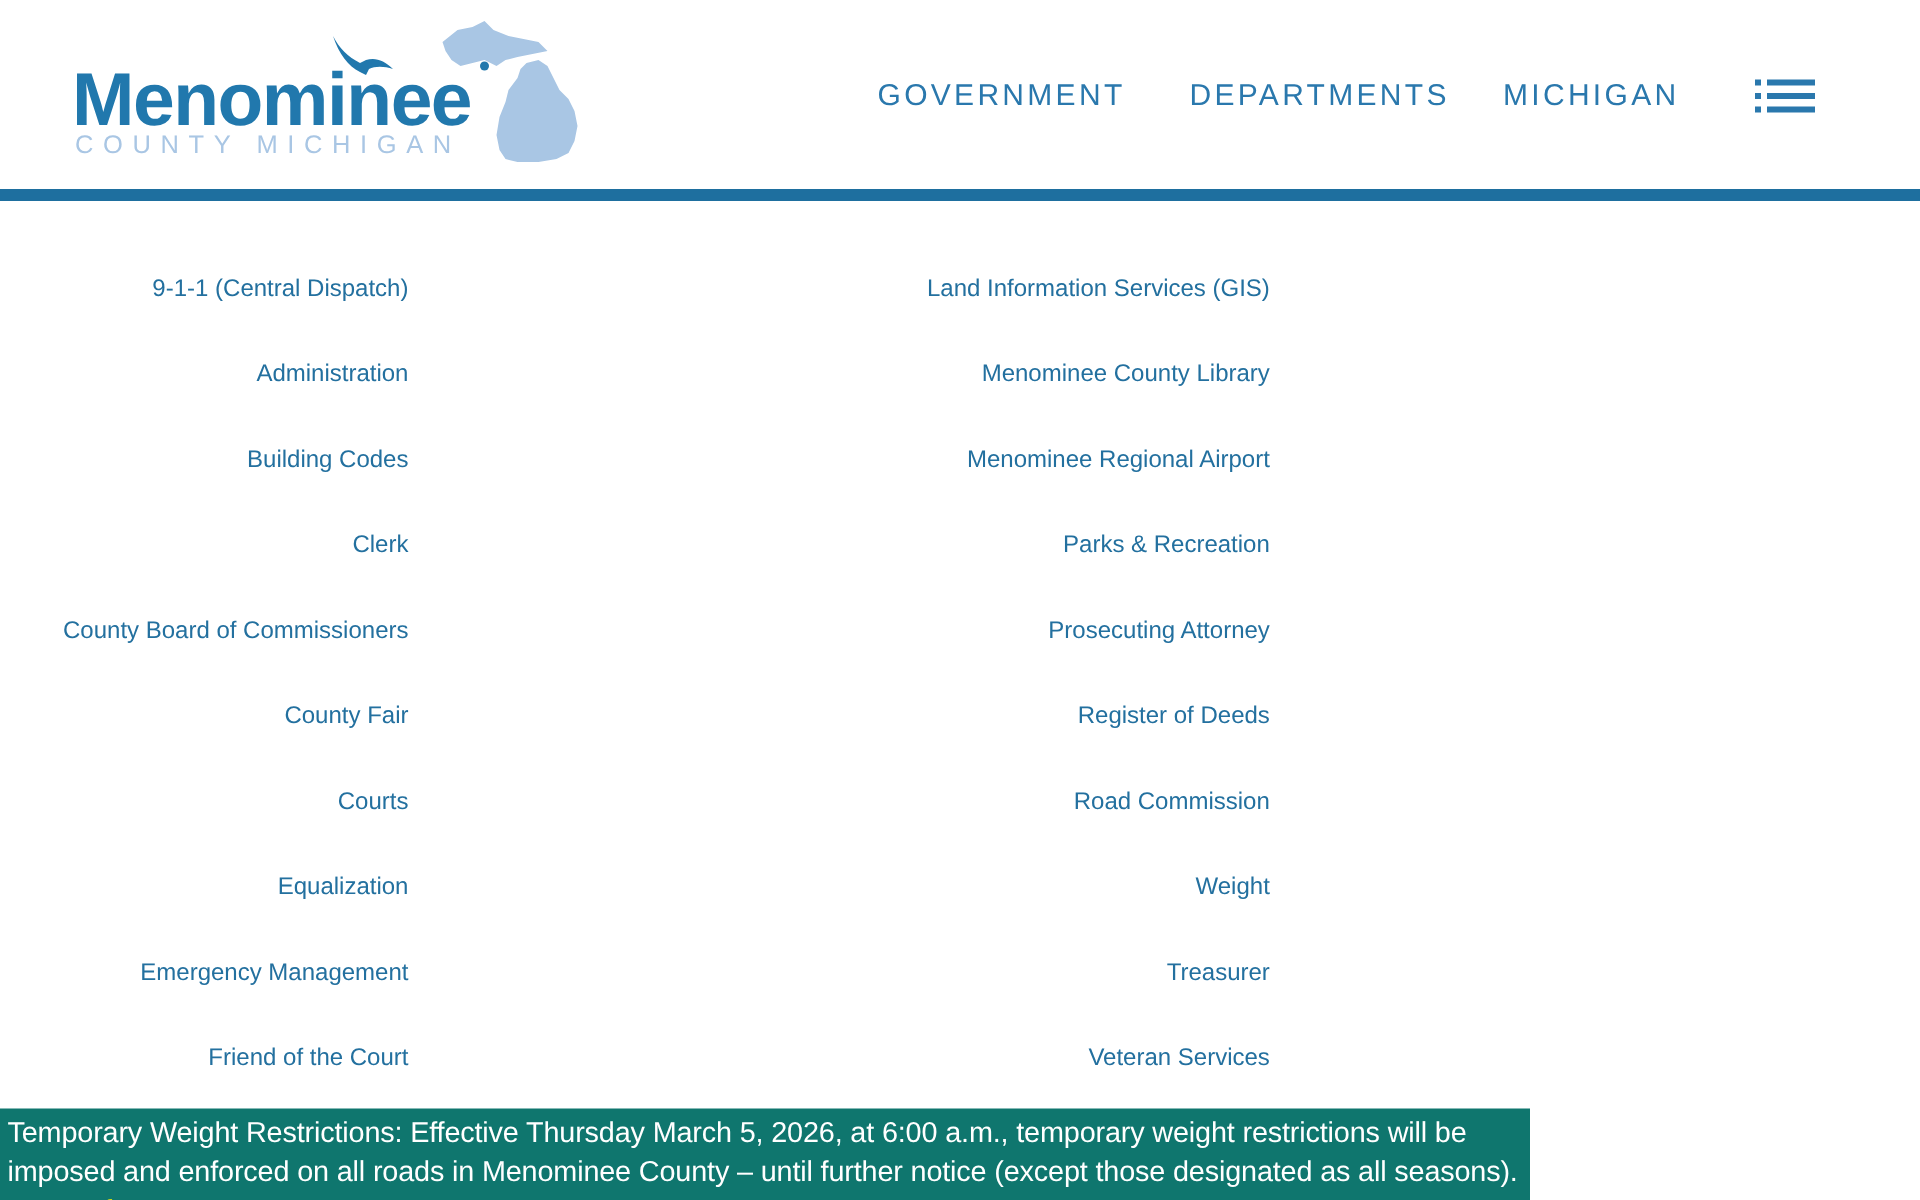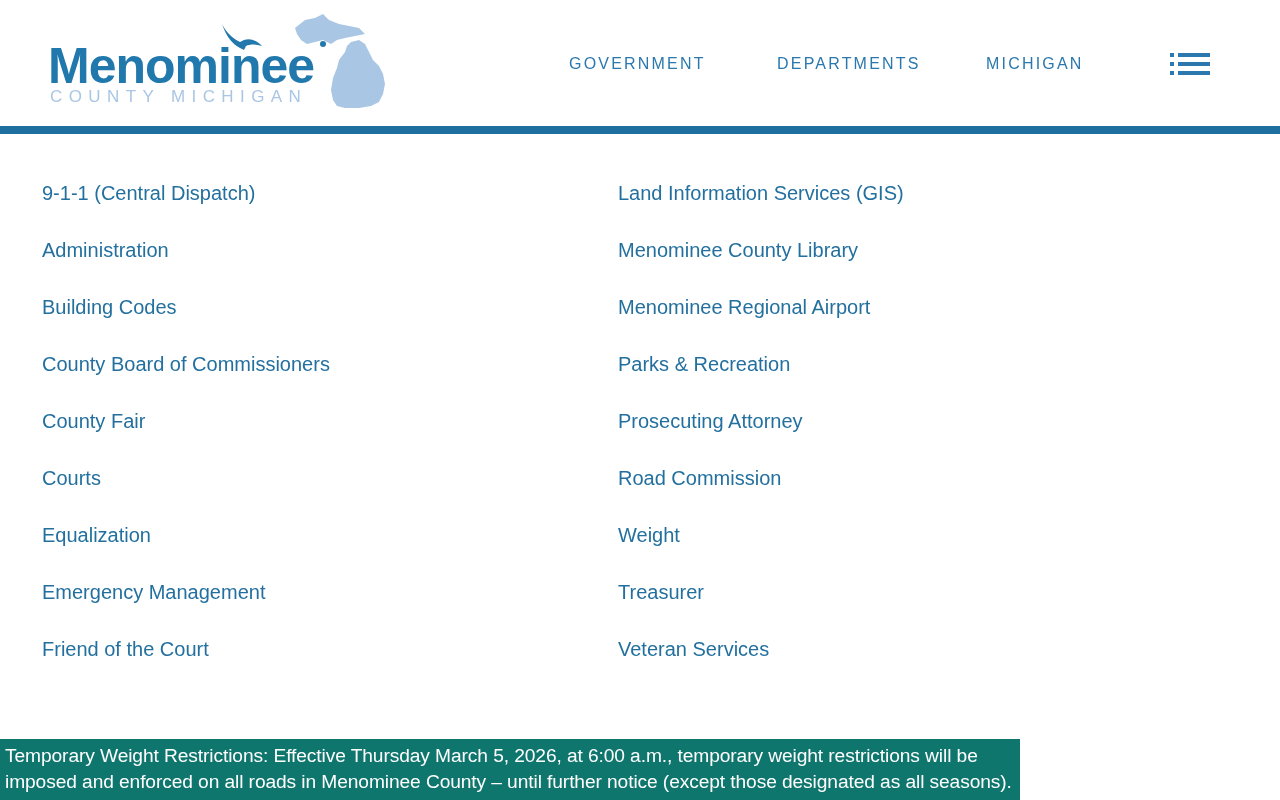--- a/index.html
+++ b/index.html
@@ -8,32 +8,32 @@
 
   .header { position: absolute; left: 0; top: 0; width: 1280px; height: 126px; background: #fff; }
   .header-bar { position: absolute; left: 0; top: 126px; width: 1280px; height: 8px; background: #1e6f9f; }
 
   .logo { position: absolute; left: 48px; top: 14px; width: 340px; height: 96px; }
   .logo-map { position: absolute; left: 245px; top: 0; width: 95px; height: 96px; }
   .logo-name { position: absolute; left: 0; top: 26px; font-size: 50px; font-weight: 700; color: #2178ad; letter-spacing: -1px; line-height: 52px; }
   .logo-sub { position: absolute; left: 2px; top: 74px; font-size: 17px; color: #a9c6e4; letter-spacing: 6.4px; line-height: 18px; text-align: right; }
   .logo-bird { position: absolute; left: 172px; top: 10px; width: 44px; height: 30px; }
 
-  .nav { position: absolute; top: 52px; height: 24px; font-size: 16px; letter-spacing: 2.2px; color: #2a78ad; line-height: 24px; cursor: pointer; }
+  .nav { position: absolute; top: 52px; height: 24px; font-size: 20px; letter-spacing: 2.2px; color: #2a78ad; line-height: 24px; cursor: pointer; margin-left: 16px; }
   .nav-gov { left: 569px; }
   .nav-dep { left: 777px; }
   .nav-com { left: 986px; }
 
   .menu-icon { position: absolute; left: 1170px; top: 53px; width: 40px; height: 22px; cursor: pointer; }
   .menu-icon span { position: absolute; height: 4px; background: #2a78ad; }
 
   .col { position: absolute; top: 174px; }
   .col-left { left: 42px; }
   .col-right { left: 618px; }
-  .dept { display: block; height: 57px; font-size: 20px; color: #23709f; line-height: 38px; text-decoration: none; white-space: nowrap; cursor: pointer; }
+  .dept { display: block; height: 57px; font-size: 16px; color: #23709f; line-height: 38px; text-decoration: none; white-space: nowrap; cursor: pointer; text-align: right; }
 
   .alert { position: absolute; left: 0; top: 739px; width: 1020px; height: 61px; background: #0f766e; color: #ffffff; font-size: 19.2px; line-height: 26px; padding: 4px 0 0 5px; letter-spacing: -0.1px; }
   .alert-link { color: #ffee00; text-decoration: none; cursor: pointer; }
 </style>
 </head>
 <body>
 
 <div class="header">
   <div class="logo">
     <svg class="logo-map" viewBox="0 0 95 96">
@@ -60,34 +60,36 @@
     <span style="left:0;top:18px;width:4px;"></span>
       <span style="left:8px;top:18px;width:32px;"></span>
   </div>
 </div>
 <div class="header-bar"></div>
 
 <div class="col col-left">
   <a class="dept">9-1-1 (Central Dispatch)</a>
   <a class="dept">Administration</a>
   <a class="dept">Building Codes</a>
+  <a class="dept">Clerk</a>
   <a class="dept">County Board of Commissioners</a>
   <a class="dept">County Fair</a>
   <a class="dept">Courts</a>
   <a class="dept">Equalization</a>
   <a class="dept">Emergency Management</a>
   <a class="dept">Friend of the Court</a>
 </div>
 
 <div class="col col-right">
   <a class="dept">Land Information Services (GIS)</a>
   <a class="dept">Menominee County Library</a>
   <a class="dept">Menominee Regional Airport</a>
   <a class="dept">Parks &amp; Recreation</a>
   <a class="dept">Prosecuting Attorney</a>
+  <a class="dept">Register of Deeds</a>
   <a class="dept">Road Commission</a>
   <a class="dept">Weight</a>
   <a class="dept">Treasurer</a>
   <a class="dept">Veteran Services</a>
 </div>
 
 <div class="alert">
   <span>Temporary Weight Restrictions: Effective Thursday March 5, 2026, at 6:00 a.m., temporary weight restrictions will be imposed and enforced on all roads in Menominee County – until further notice (except those designated as all seasons). </span><a class="alert-link">More Info.</a>
 </div>
 

